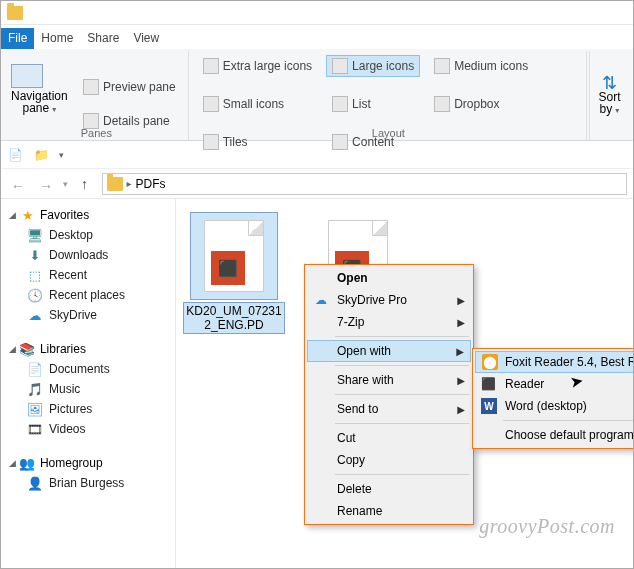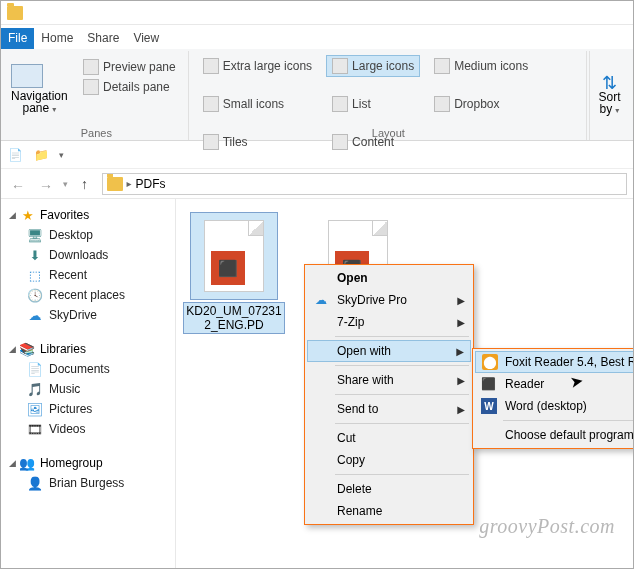--- a/index.html
+++ b/index.html
@@ -10,21 +10,21 @@
 .tabbar { display: flex; align-items: flex-end; height: 24px; background: #fff; }
 .tab { padding: 3px 7px 4px; font-size: 12px; color: #444; cursor: default; }
 .tab.file { background: #1979ca; color: #fff; }
 .ribbon { height: 92px; background: #f5f6f7; border-bottom: 1px solid #d8d8d8; display: flex; padding: 2px 4px 0; gap: 2px; }
 .rgroup { border-right: 1px solid #e0e0e0; padding: 2px 6px 14px; position: relative; display: flex; gap: 4px; }
 .rgroup .glabel { position: absolute; bottom: 1px; left: 0; right: 0; text-align: center; color: #6a6a6a; font-size: 11px; }
 .navpane { display: flex; flex-direction: column; align-items: flex-start; width: 62px; justify-content: center; }
 .navpane .bigicon { width: 32px; height: 24px; border: 1px solid #8aa6c1; background: #dceaf6; }
 .navpane .lbl { font-size: 11px; text-align: center; margin-top: 2px; line-height: 12px; }
 .navpane .lbl .dd { font-size: 8px; color: #666; }
-.panes-col { display:flex; flex-direction:column; gap:0; padding-top:4px; }
+.panes-col { display:flex; flex-direction:column; gap:14px; padding-top:4px;margin-top:20px; }
 .rbtn { display:flex; align-items:center; gap:4px; padding:2px 6px; font-size:12px; color:#444; white-space:nowrap; }
 .rbtn.sel { background:#cde6f7; border:1px solid #92c0e0; padding:1px 5px; }
 .rbtn .ico { width:16px; height:16px; background:#e8e8e8; border:1px solid #bbb; }
 .layout-grid { display:grid; grid-template-columns:auto auto auto; grid-auto-rows:22px; gap:16px 8px; padding-top:2px; }
 .sortcol { display:flex; flex-direction:column; align-items:center; justify-content:center; width:40px; border-left:1px solid #e0e0e0; padding:0 4px; }
 .sortcol .sico { font-size:18px; color:#1979ca; }
 .sortcol .lbl { font-size:11px; text-align:center; line-height:12px; }
 .navrow { height:30px; border-bottom:1px solid #e8e8e8; display:flex; align-items:center; padding:0 6px; gap:6px; }
 .navbtn { width:22px; height:22px; border-radius:2px; display:flex; align-items:center; justify-content:center; color:#999; font-size:14px; }
 .navbtn.up { color:#444; }

